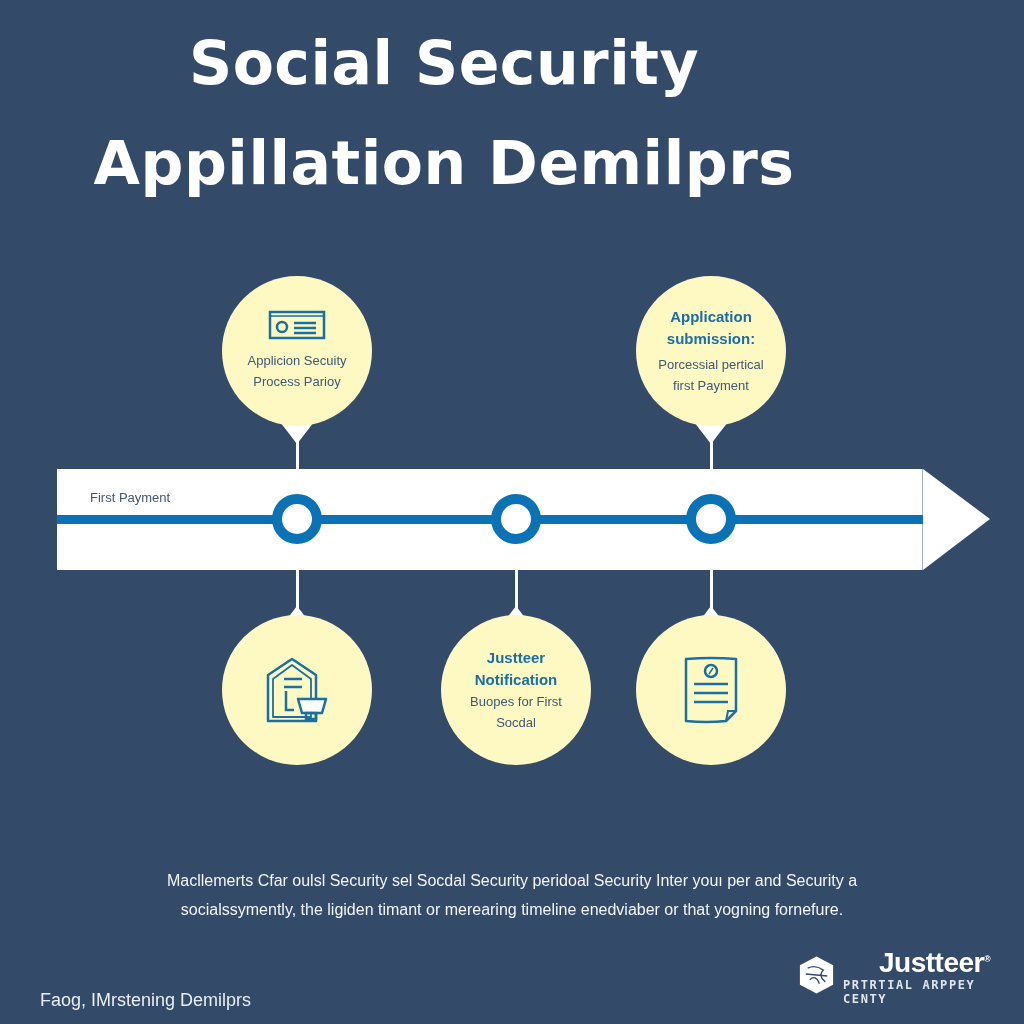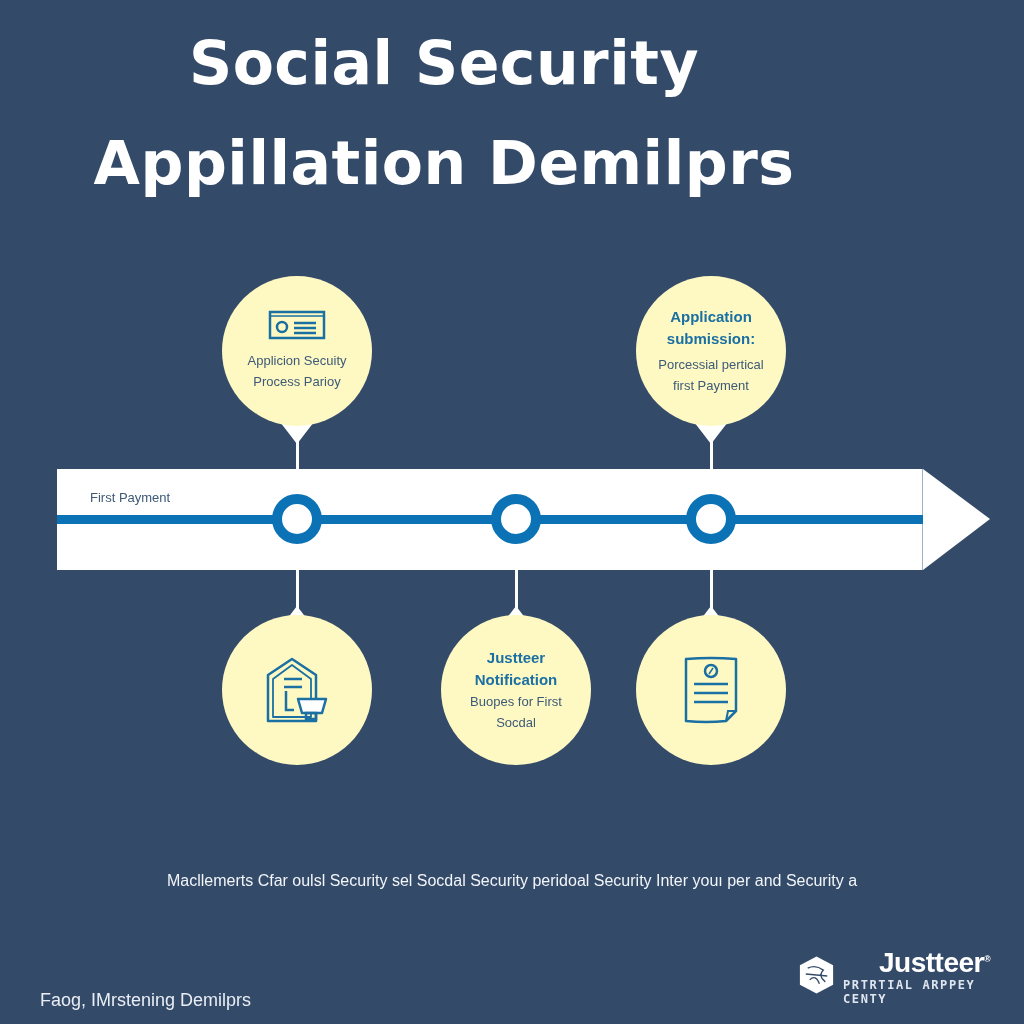--- a/index.html
+++ b/index.html
@@ -154,20 +154,21 @@
     <line x1="27" y1="19" x2="31" y2="13" stroke="#1a6fa3" stroke-width="1.5"></line>
     <line x1="12" y1="29" x2="46" y2="29" stroke="#1a6fa3" stroke-width="2.5"></line>
     <line x1="12" y1="38" x2="46" y2="38" stroke="#1a6fa3" stroke-width="2.5"></line>
     <line x1="12" y1="47" x2="46" y2="47" stroke="#1a6fa3" stroke-width="2.5"></line>
     <path d="M54 56 L46 56 L44 66" fill="none" stroke="#1a6fa3" stroke-width="2"></path>
   </svg>
 </div>
 
 <div class="paragraph">
   <div>Macllemerts Cfar oulsl Security sel Socdal Security peridoal Security Inter youı per and Security a</div>
+  <div>socialssymently, the ligiden timant or merearing timeline enedviaber or that yogning fornefure.</div>
 </div>
 
 <div class="footer-left">Faog, IMrstening Demilprs</div>
 
 <div class="logo">
   <svg class="logo-mark" viewBox="0 0 42 42">
     <polygon points="21,2 38,11 38,31 21,40 4,31 4,11" fill="#ffffff"></polygon>
     <path d="M12 14 Q20 10 28 16 Q22 22 30 28 M14 26 Q20 20 24 30 M10 20 L32 22" fill="none" stroke="#344a69" stroke-width="1.4"></path>
   </svg>
   <div class="logo-text-wrap">

